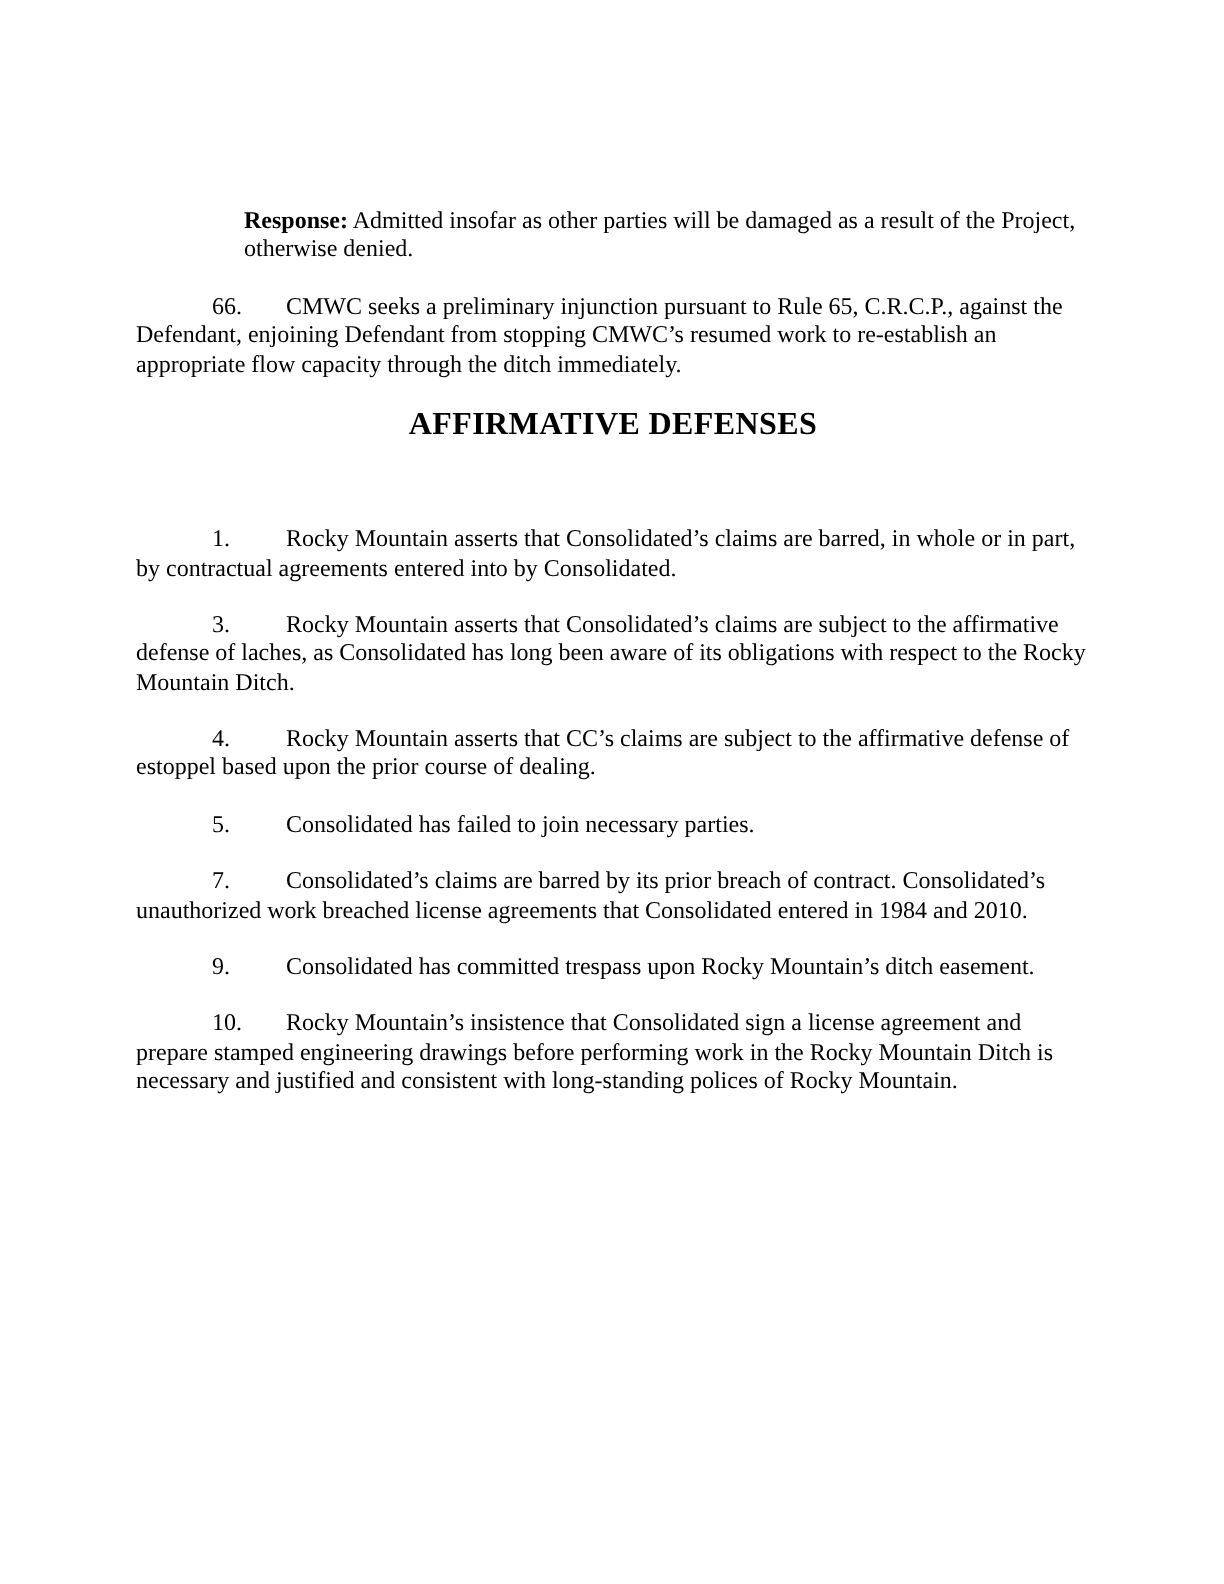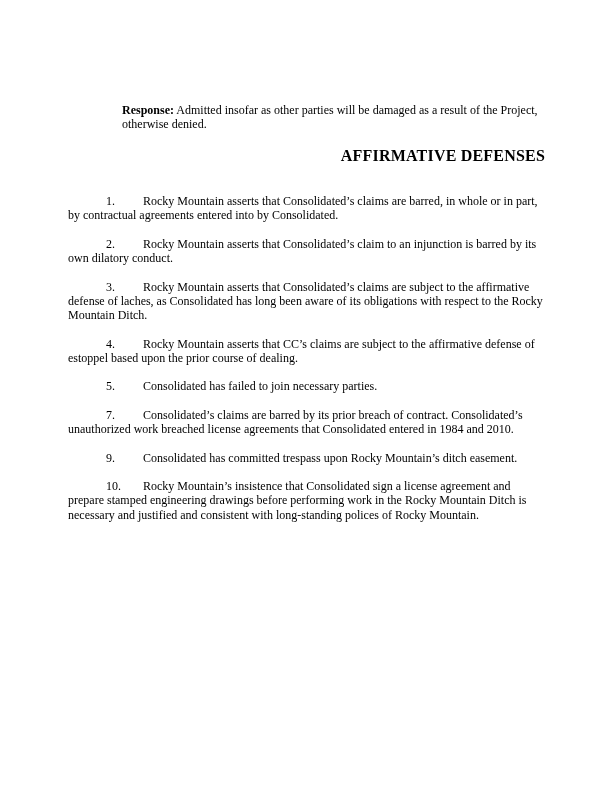--- a/index.html
+++ b/index.html
@@ -31,49 +31,49 @@
   }
   .num {
     display: inline-block;
     width: 37px;
     text-indent: 0;
   }
   .sp-before { margin-top: 28px; }
   h1.heading {
     font-size: 16px;
     font-weight: bold;
-    text-align: right;
-    margin: 12px 0 29px 0;
+    text-align: center;
+    margin: 12px 0 40px 0;
     letter-spacing: 0.2px;
     line-height: 1.2;
   }
   .footer {
     position: absolute;
     top: 748px;
     left: 0;
     width: 612px;
     text-align: center;
   }
   i.case { font-style: italic; }
 </style>
 </head>
 <body>
 
 <div class="page">
   <div class="content">
 
     <div class="response"><b>Response:</b><span> Admitted insofar as other parties will be damaged as a result of the Project, otherwise denied.</span></div>
 
+    <p class="para"><span class="num">66.</span><span>CMWC seeks a preliminary injunction pursuant to Rule 65, C.R.C.P., against the Defendant, enjoining Defendant from stopping CMWC’s resumed work to re-establish an appropriate flow capacity through the ditch immediately.</span></p>
 
 
     <h1 class="heading">AFFIRMATIVE DEFENSES</h1>
 
     <p class="para"><span class="num">1.</span><span>Rocky Mountain asserts that Consolidated’s claims are barred, in whole or in part, by contractual agreements entered into by Consolidated.</span></p>
 
-    <p class="para"><span class="num">2.</span><span>Rocky Mountain asserts that Consolidated’s claim to an injunction is barred by its own dilatory conduct.</span></p>
 
     <p class="para"><span class="num">3.</span><span>Rocky Mountain asserts that Consolidated’s claims are subject to the affirmative defense of laches, as Consolidated has long been aware of its obligations with respect to the Rocky Mountain Ditch.</span></p>
 
     <p class="para"><span class="num">4.</span><span>Rocky Mountain asserts that CC’s claims are subject to the affirmative defense of estoppel based upon the prior course of dealing.</span></p>
 
     <p class="para"><span class="num">5.</span><span>Consolidated has failed to join necessary parties.</span></p>
 
 
     <p class="para"><span class="num">7.</span><span>Consolidated’s claims are barred by its prior breach of contract. Consolidated’s unauthorized work breached license agreements that Consolidated entered in 1984 and 2010.</span></p>
 

